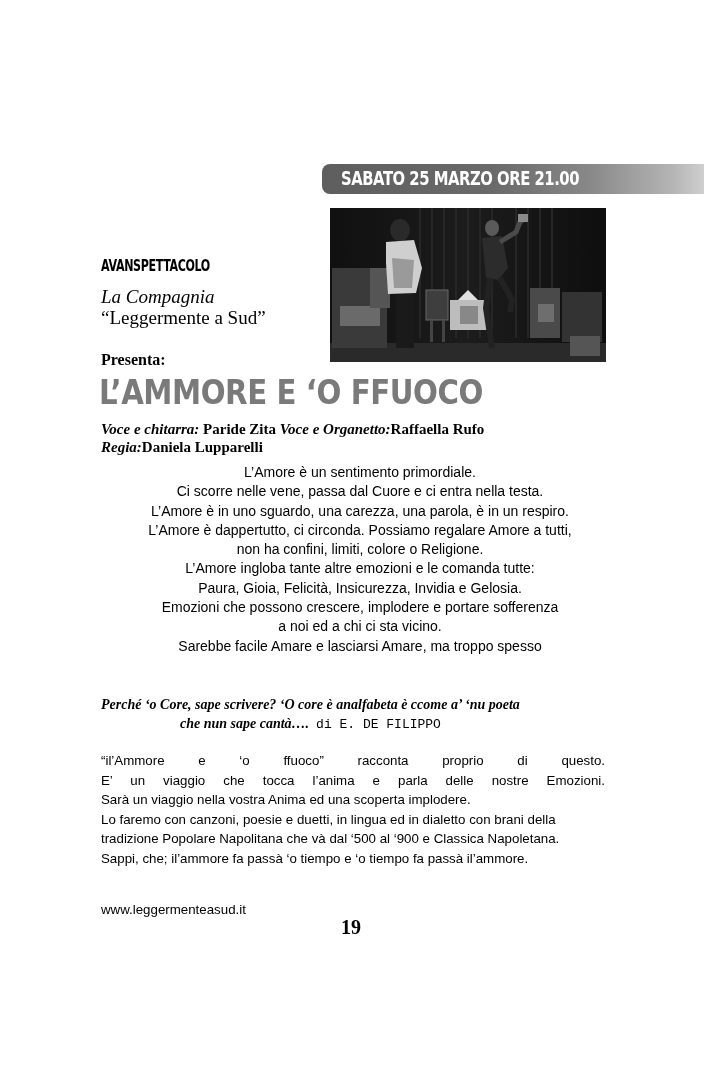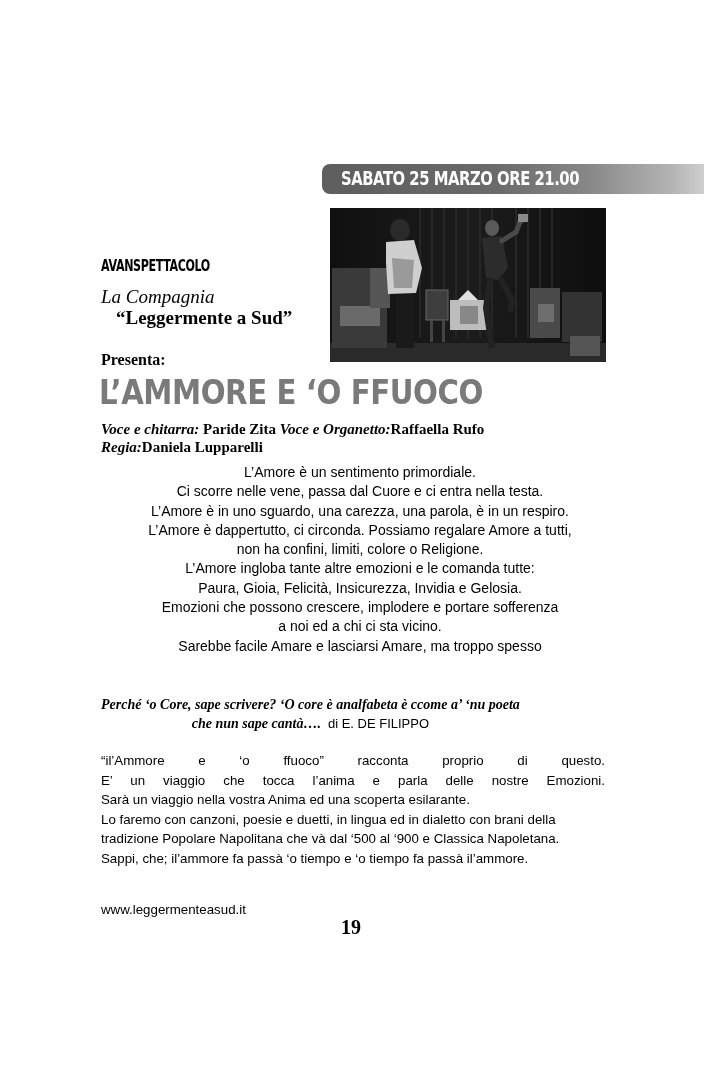--- a/index.html
+++ b/index.html
@@ -62,24 +62,24 @@
       position: absolute;
       left: 101px;
       top: 286px;
       font-family: "Liberation Serif", serif;
       font-style: italic;
       font-size: 19px;
       white-space: nowrap;
     }
     .compagnia-name {
       position: absolute;
-      left: 116px;
+      left: 101px;
       top: 307px;
       font-family: "Liberation Serif", serif;
-      font-weight: bold;
+      font-weight: normal;
       font-size: 19px;
       white-space: nowrap;
     }
     .presenta {
       position: absolute;
       left: 101px;
       top: 351px;
       font-family: "Liberation Serif", serif;
       font-weight: bold;
       font-size: 16px;
@@ -123,21 +123,21 @@
     .quote {
       position: absolute;
       left: 101px;
       top: 695px;
       font-family: "Liberation Serif", serif;
       font-size: 14px;
       line-height: 19px;
       text-align: center;
     }
     .quote .q-text { font-style: italic; font-weight: bold; }
-    .quote .q-author { font-family: Liberation Sans, sans-serif; font-size: 13px; }
+    .quote .q-author { font-family: Liberation Mono, monospace; font-size: 13px; }
     .quote div { white-space: nowrap; }
     .body-text {
       position: absolute;
       left: 101px;
       top: 751px;
       width: 504px;
       font-family: "Liberation Sans", sans-serif;
       font-size: 13.3px;
       line-height: 19.5px;
     }
@@ -259,20 +259,20 @@
 </div>
 
 <div class="quote">
   <div><span class="q-text">Perché ‘o Core, sape scrivere? ‘O core è analfabeta è ccome a’ ‘nu poeta</span></div>
   <div><span class="q-text">che nun sape cantà….</span>&nbsp; <span class="q-author">di E. DE FILIPPO</span></div>
 </div>
 
 <div class="body-text">
   <div class="just">“il’Ammore e ‘o ffuoco” racconta proprio di questo.</div>
   <div class="just">E’ un viaggio che tocca l’anima e parla delle nostre Emozioni.</div>
-  <div class="plain">Sarà un viaggio nella vostra Anima ed una scoperta esilarante.</div>
+  <div class="plain">Sarà un viaggio nella vostra Anima ed una scoperta implodere.</div>
   <div class="plain">Lo faremo con canzoni, poesie e duetti, in lingua ed in dialetto con brani della</div>
   <div class="plain">tradizione Popolare Napolitana che và dal ‘500 al ‘900 e Classica Napoletana.</div>
   <div class="plain">Sappi, che; il’ammore fa passà ‘o tiempo e ‘o tiempo fa passà il’ammore.</div>
 </div>
 
 <div class="website">www.leggermenteasud.it</div>
 <div class="page-number">19</div>
 
 </body></html>

